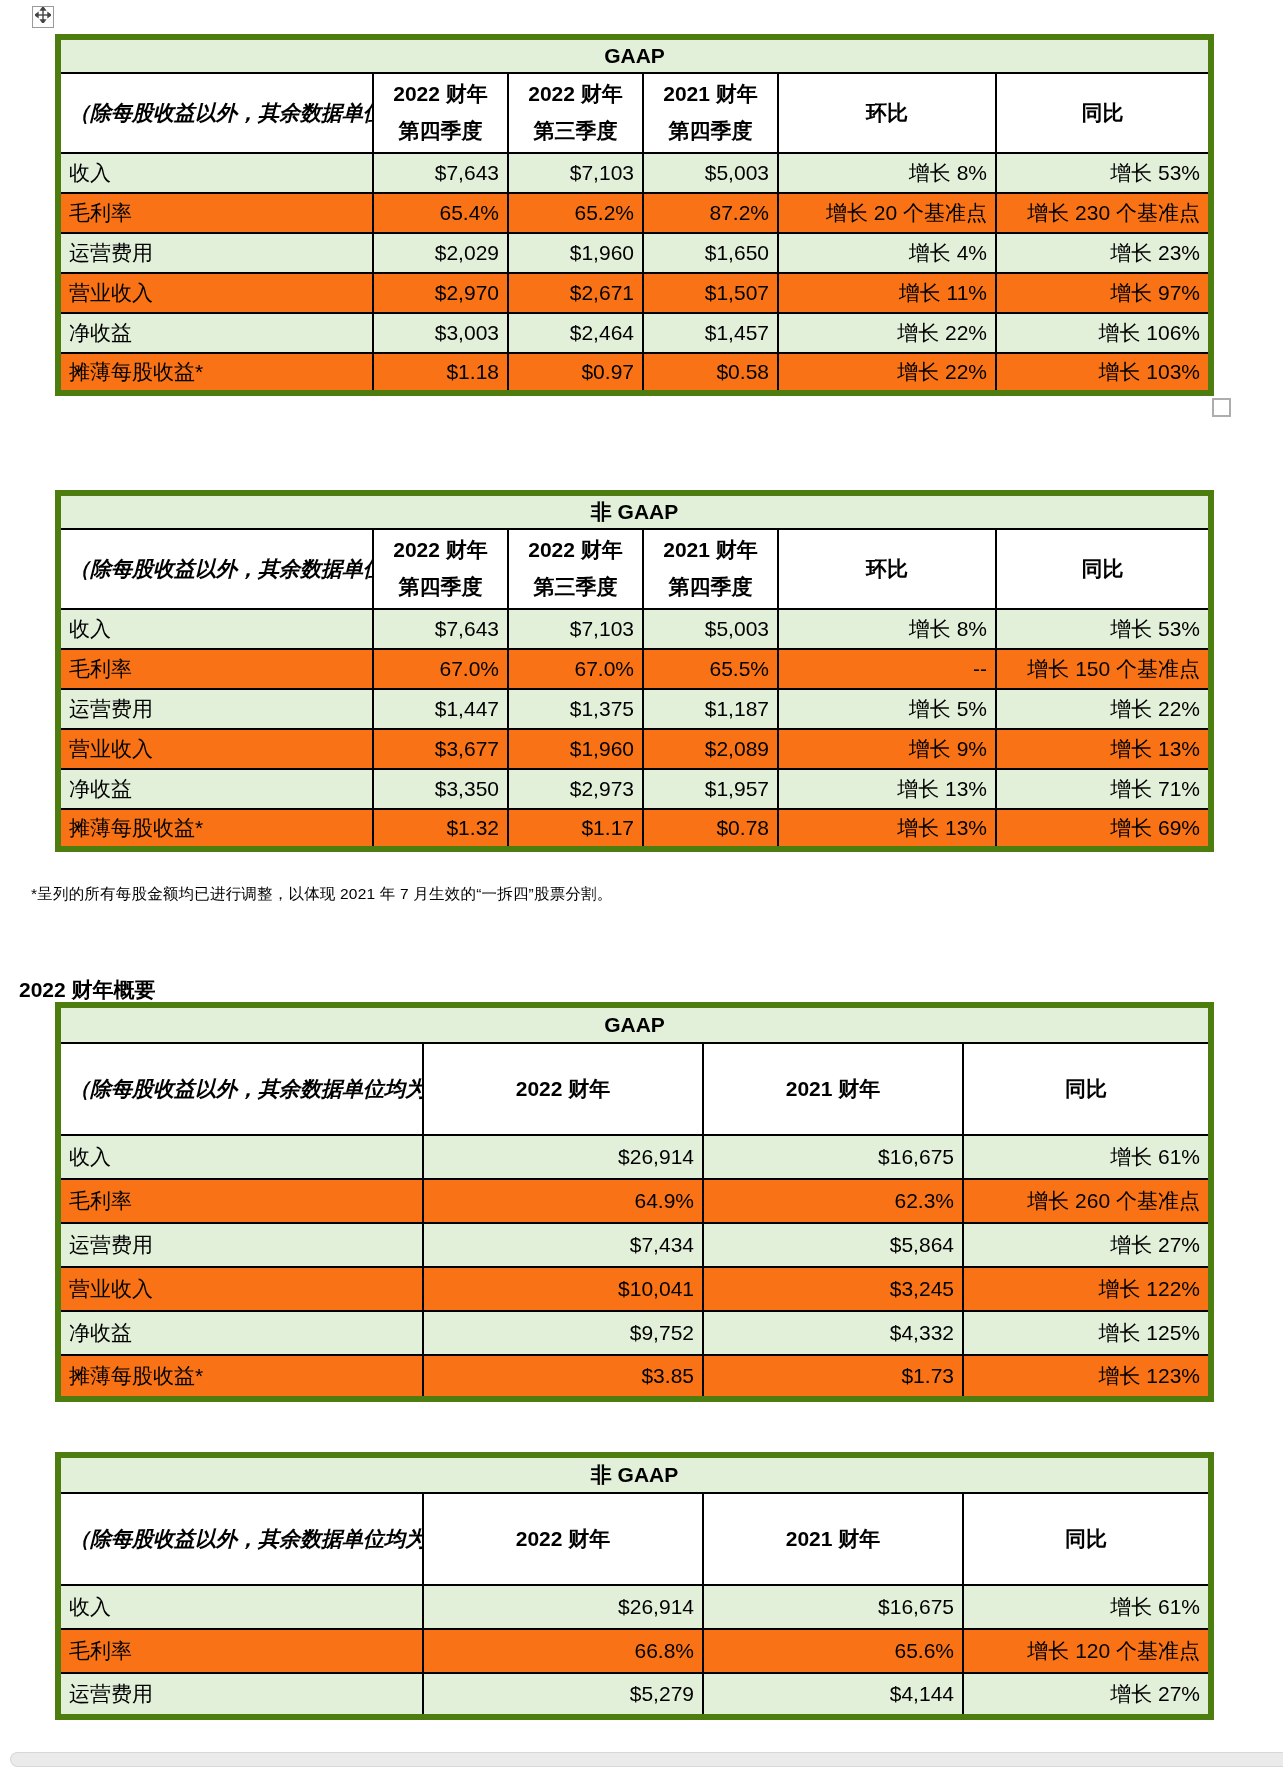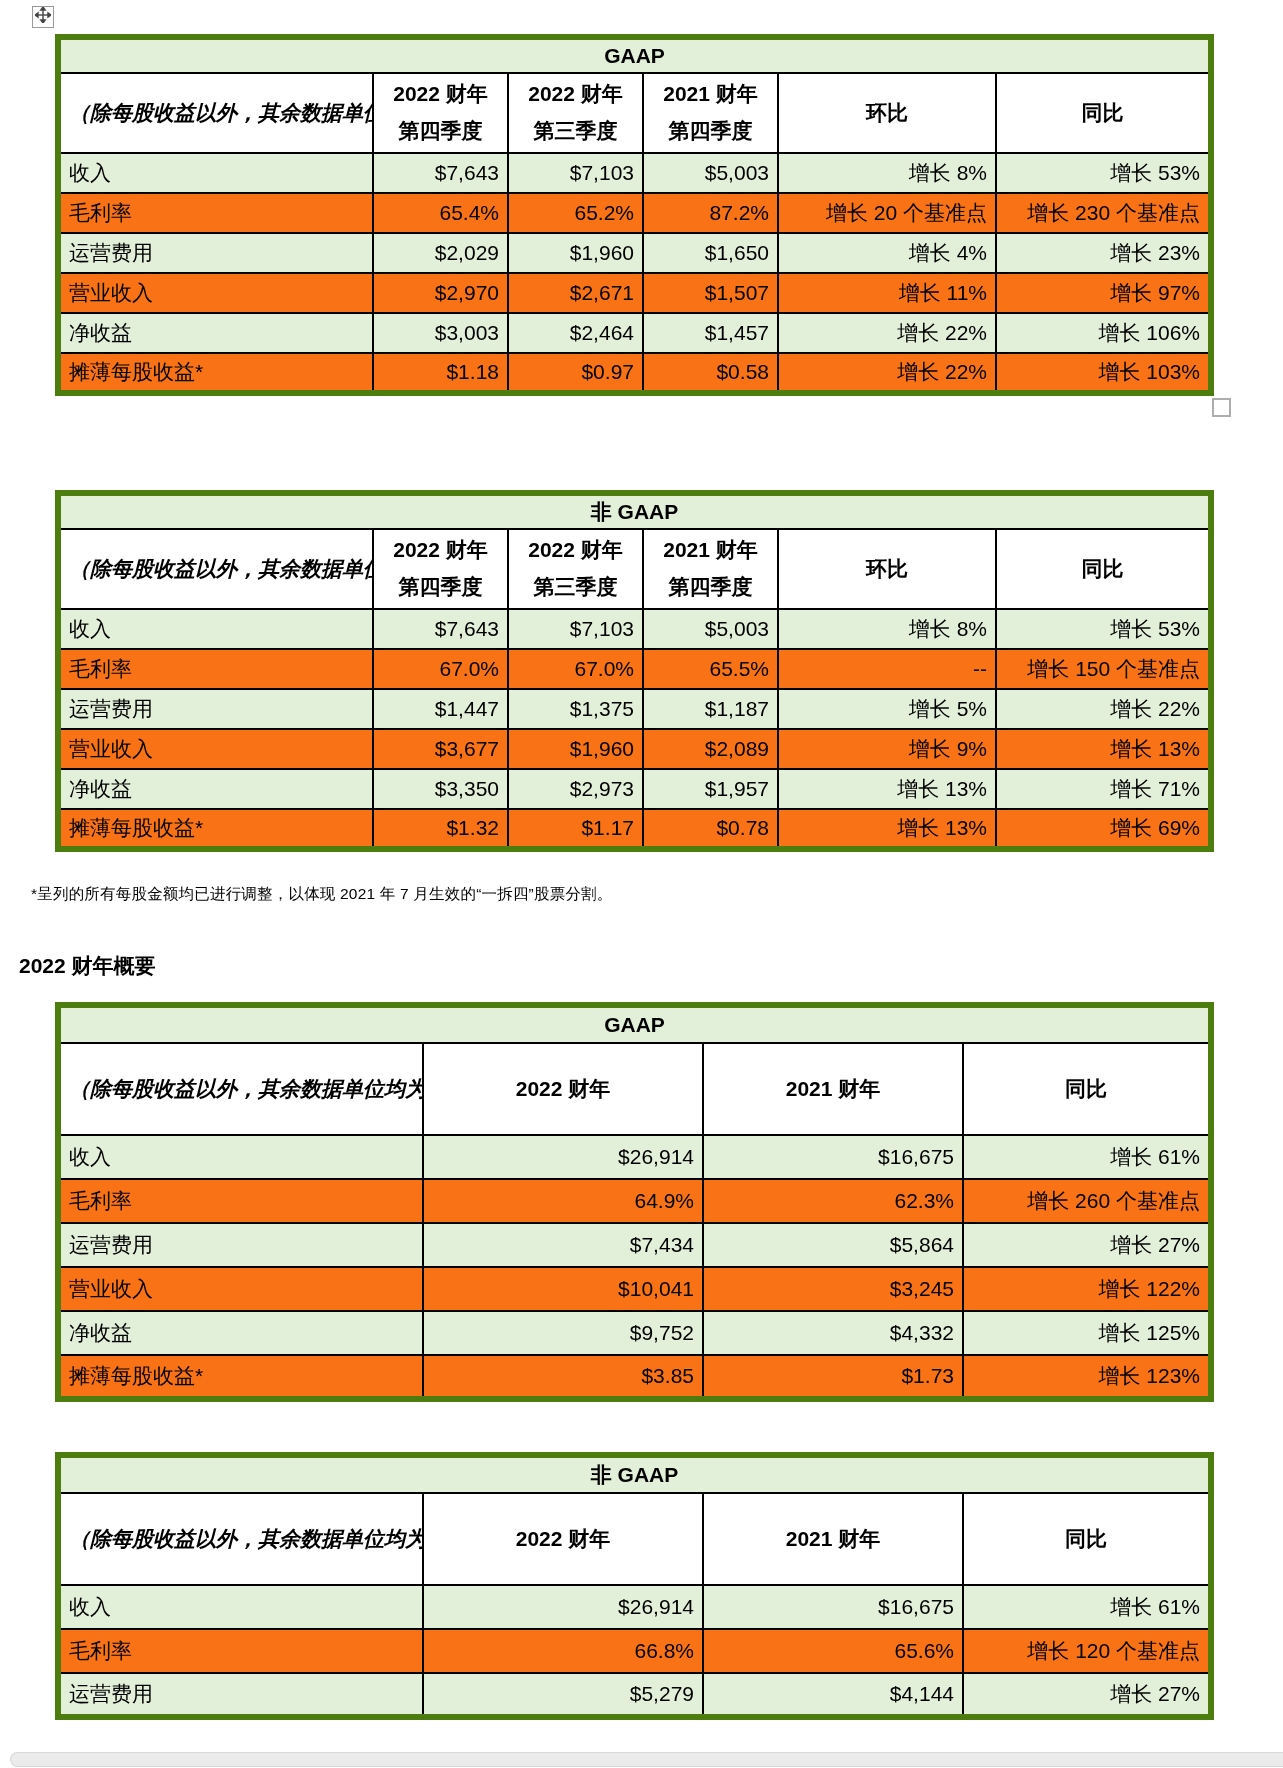--- a/index.html
+++ b/index.html
@@ -46,21 +46,21 @@
     display:flex;align-items:center;justify-content:center;
   }
   .resize-square{
     position:absolute;left:1212px;top:398px;width:19px;height:19px;
     border:2px solid #adadad;background:#ffffff;box-sizing:border-box;
   }
   .footnote{
     position:absolute;left:31px;top:884px;font-size:15.5px;letter-spacing:0.2px;
   }
   .section-heading{
-    position:absolute;left:19px;top:952px;font-size:21px;font-weight:bold;
+    position:absolute;left:19px;top:976px;font-size:21px;font-weight:bold;
   }
   .h-scrollbar{
     position:absolute;left:10px;top:1752px;width:1273px;height:15px;
     background:#ebebeb;border:1px solid #d8d8d8;border-right:none;
     border-radius:8px 0 0 8px;box-sizing:border-box;
   }
 </style>
 </head>
 <body>
 

